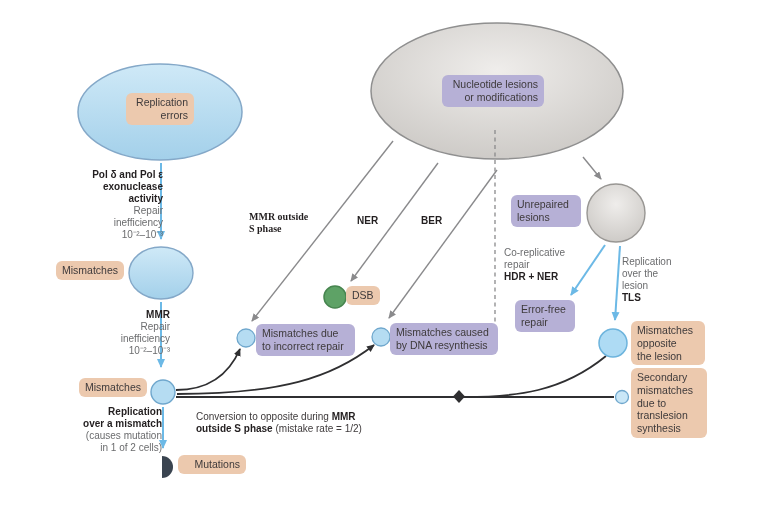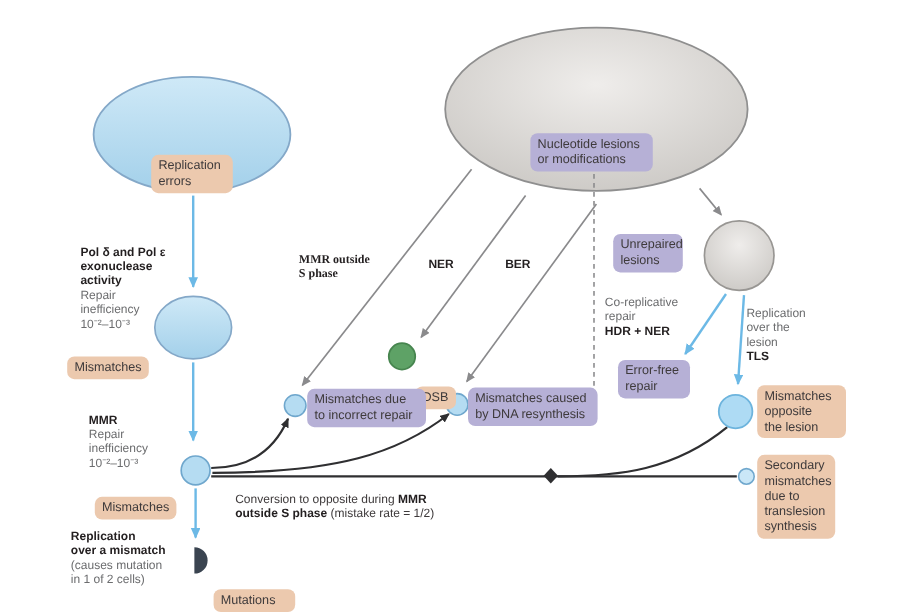--- a/index.html
+++ b/index.html
@@ -7,21 +7,21 @@
   .stage { position:relative; width:768px; height:512px; overflow:hidden; background:#ffffff; }
   .layer { position:absolute; left:0; top:0; }
   .box {
     position:absolute; box-sizing:border-box;
     border-radius:6px; padding:3px 6px;
     font-size:10.5px; line-height:1.22; color:#3e3a3b;
     white-space:pre-line;
   }
   .tan    { background:#ecc9ae; }
   .purple { background:#b6b0d6; }
-  .center { text-align:left;margin-top:36px; }
+  .center { text-align:right; }
   .ann { position:absolute; font-size:10px; line-height:1.2; }
   .ann > span { display:block; white-space:pre-line; }
   .ann.conv > span { display:inline; }
   .ann.conv { white-space:pre-line; }
   .bold { font-weight:bold; color:#231f20; }
   .gray { color:#6b6c6e; }
 </style>
 </head>
 <body>
 
@@ -91,28 +91,28 @@
 errors</div>
   <div class="box purple center" style="left:442px; top:75px; width:102px;">Nucleotide lesions
 or modifications</div>
   <div class="box tan center" style="left:56px; top:261px; width:68px;">Mismatches</div>
   <div class="box tan center" style="left:79px; top:378px; width:68px;">Mismatches</div>
   <div class="box tan center" style="left:346px; top:286px;">DSB</div>
   <div class="box purple" style="left:256px; top:324px; width:99px;">Mismatches due
 to incorrect repair</div>
   <div class="box purple" style="left:390px; top:323px; width:108px;">Mismatches caused
 by DNA resynthesis</div>
-  <div class="box purple" style="left:511px; top:195px; width:58px;">Unrepaired
+  <div class="box purple" style="left:511px; top:195px; width:70px;">Unrepaired
 lesions</div>
   <div class="box purple" style="left:515px; top:300px; width:60px;">Error-free
 repair</div>
   <div class="box tan" style="left:631px; top:321px; width:74px;">Mismatches
 opposite
 the lesion</div>
-  <div class="box tan" style="left:631px; top:379px; width:65px;">Secondary
+  <div class="box tan" style="left:631px; top:368px; width:76px;">Secondary
 mismatches
 due to
 translesion
 synthesis</div>
   <div class="box tan center" style="left:178px; top:455px; width:68px;">Mutations</div>
 
   <div class="ann center" style="left:67px; top:169px; width:96px;">
     <span class="bold">Pol δ and Pol ε
 exonuclease
 activity</span>

